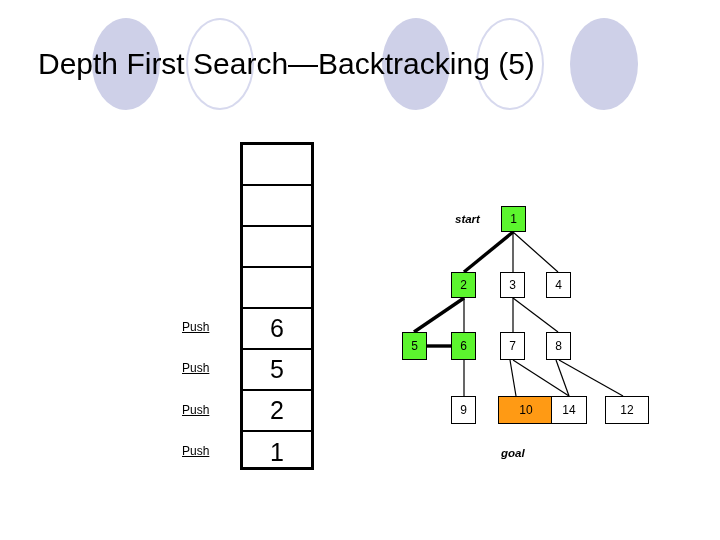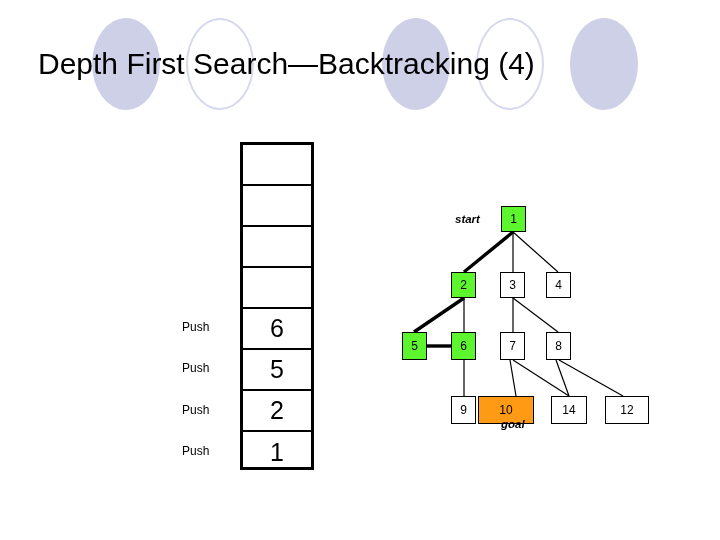--- a/index.html
+++ b/index.html
@@ -38,21 +38,21 @@
   }
   .stack-cell{
     height:41px;box-sizing:border-box;border-bottom:2px solid #000;
     display:flex;align-items:center;justify-content:center;
     font-size:25px;color:#000;line-height:1;
   }
   .stack-cell:last-child{border-bottom:none;}
 
   .push-label{
     position:absolute;left:182px;font-size:12px;color:#000;
-    text-align:left;width:60px;
+    text-align:left;width:60px;text-decoration:underline;
   }
 
   
   #tree{position:absolute;left:0;top:0;width:720px;height:540px;}
   #edges{position:absolute;left:0;top:0;}
   .node{
     position:absolute;box-sizing:border-box;
     border:1.5px solid #000;background:#ffffff;
     display:flex;align-items:center;justify-content:center;
     font-size:12px;color:#000;line-height:1;
@@ -65,21 +65,21 @@
 <body>
 
 <div id="slide">
 
   <div class="deco filled" style="left:92px;top:18px;width:68px;height:92px;"></div>
   <div class="deco outline" style="left:186px;top:18px;width:68px;height:92px;"></div>
   <div class="deco filled" style="left:382px;top:18px;width:68px;height:92px;"></div>
   <div class="deco outline" style="left:476px;top:18px;width:68px;height:92px;"></div>
   <div class="deco filled" style="left:570px;top:18px;width:68px;height:92px;"></div>
 
-  <div id="title">Depth First Search—Backtracking (4)</div>
+  <div id="title">Depth First Search—Backtracking (5)</div>
 
 
   <div id="stack">
     <div class="stack-cell"></div>
     <div class="stack-cell"></div>
     <div class="stack-cell"></div>
     <div class="stack-cell"></div>
     <div class="stack-cell">6</div>
     <div class="stack-cell">5</div>
     <div class="stack-cell">2</div>
@@ -128,20 +128,20 @@
     <div class="node green" style="left:451px;top:272px;width:25px;height:26px;">2</div>
     <div class="node" style="left:500px;top:272px;width:25px;height:26px;">3</div>
     <div class="node" style="left:546px;top:272px;width:25px;height:26px;">4</div>
 
     <div class="node green" style="left:402px;top:332px;width:25px;height:28px;">5</div>
     <div class="node green" style="left:451px;top:332px;width:25px;height:28px;">6</div>
     <div class="node" style="left:500px;top:332px;width:25px;height:28px;">7</div>
     <div class="node" style="left:546px;top:332px;width:25px;height:28px;">8</div>
 
     <div class="node" style="left:451px;top:396px;width:25px;height:28px;">9</div>
-    <div class="node orange" style="left:478px;top:396px;width:56px;height:28px;">10</div>
+    <div class="node orange" style="left:498px;top:396px;width:56px;height:28px;">10</div>
     <div class="node" style="left:551px;top:396px;width:36px;height:28px;">14</div>
     <div class="node" style="left:605px;top:396px;width:44px;height:28px;">12</div>
 
-    <div class="tree-label" style="left:501px;top:418px;">goal</div>
+    <div class="tree-label" style="left:501px;top:447px;">goal</div>
   </div>
 
 </div>
 
 </body></html>

